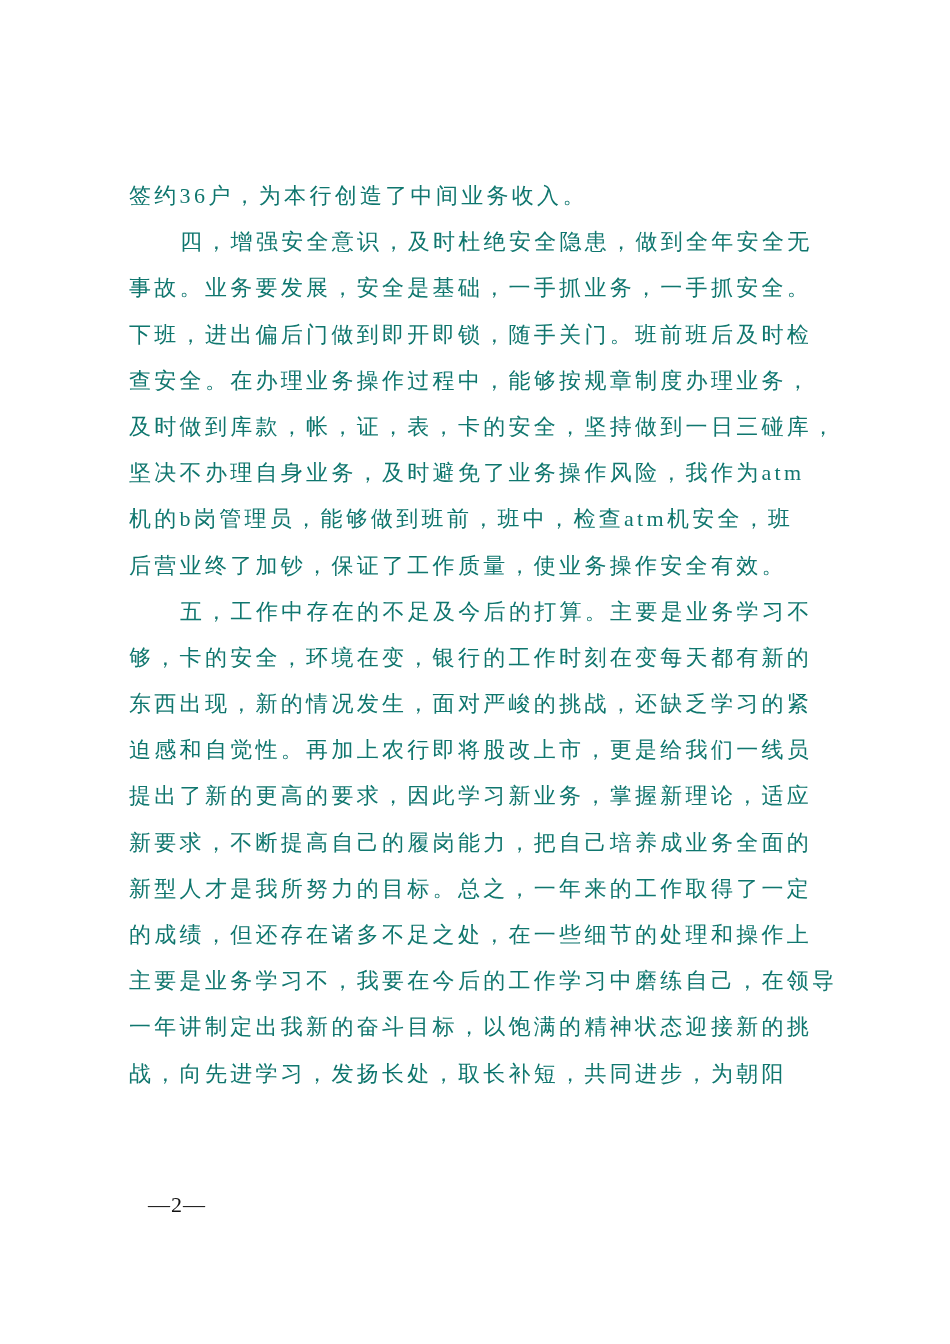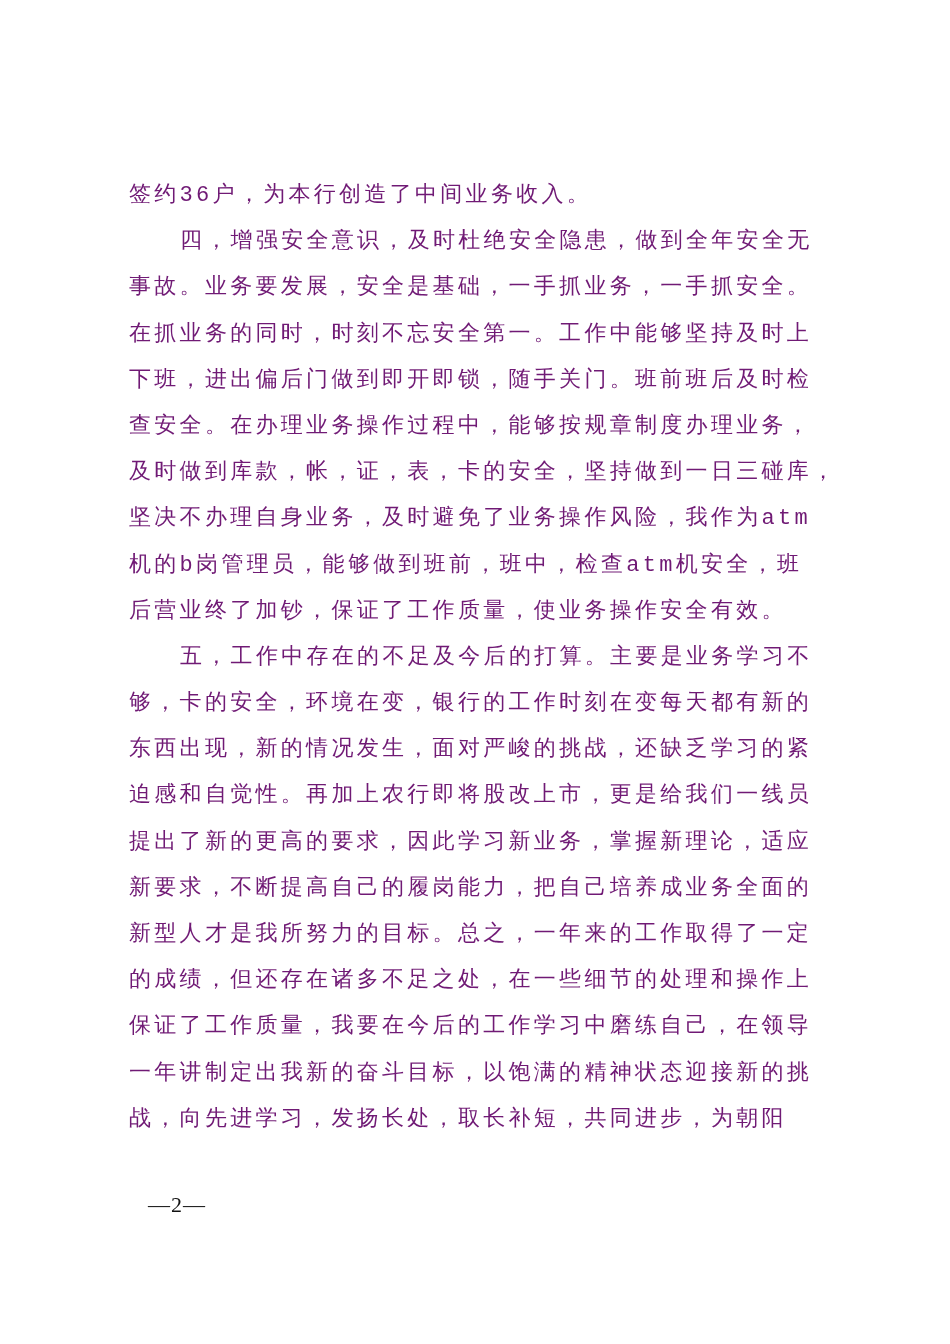--- a/index.html
+++ b/index.html
@@ -1,52 +1,51 @@
 <!DOCTYPE html>
 <html><head>
 <meta charset="utf-8">
 <style>
   html, body { margin: 0; padding: 0; background: #ffffff; }
   body { width: 950px; height: 1344px; position: relative; overflow: hidden; }
   .page { position: absolute; left: 0; top: 0; width: 950px; height: 1344px; background: #fff; }
   .body-text {
     position: absolute; left: 129px; top: 173px; width: 690px;
-    font-family: Liberation Mono, monospace;
-    font-size: 22px; line-height: 46.2px; color: #701a75;
+    font-family: Liberation Serif, serif;
+    font-size: 22px; line-height: 46.2px; color: #0f766e;
     letter-spacing: 3.3px;
   }
   .line { display: block; white-space: nowrap; height: 46.2px; }
   .indent { padding-left: 51px; }
   .page-num {
     position: absolute; left: 148px; top: 1192px;
     font-family: "Liberation Serif", "DejaVu Serif", serif;
     font-size: 22px; color: #111; letter-spacing: 1px;
   }
 </style>
 </head>
 <body>
 
 <div class="page">
   <div class="body-text">
     <span class="line">签约36户，为本行创造了中间业务收入。</span>
     <span class="line indent">四，增强安全意识，及时杜绝安全隐患，做到全年安全无</span>
     <span class="line">事故。业务要发展，安全是基础，一手抓业务，一手抓安全。</span>
-    <span class="line">在抓业务的同时，时刻不忘安全第一。工作中能够坚持及时上</span>
     <span class="line">下班，进出偏后门做到即开即锁，随手关门。班前班后及时检</span>
     <span class="line">查安全。在办理业务操作过程中，能够按规章制度办理业务，</span>
     <span class="line">及时做到库款，帐，证，表，卡的安全，坚持做到一日三碰库，</span>
     <span class="line">坚决不办理自身业务，及时避免了业务操作风险，我作为atm</span>
     <span class="line">机的b岗管理员，能够做到班前，班中，检查atm机安全，班</span>
     <span class="line">后营业终了加钞，保证了工作质量，使业务操作安全有效。</span>
     <span class="line indent">五，工作中存在的不足及今后的打算。主要是业务学习不</span>
     <span class="line">够，卡的安全，环境在变，银行的工作时刻在变每天都有新的</span>
     <span class="line">东西出现，新的情况发生，面对严峻的挑战，还缺乏学习的紧</span>
     <span class="line">迫感和自觉性。再加上农行即将股改上市，更是给我们一线员</span>
     <span class="line">提出了新的更高的要求，因此学习新业务，掌握新理论，适应</span>
     <span class="line">新要求，不断提高自己的履岗能力，把自己培养成业务全面的</span>
     <span class="line">新型人才是我所努力的目标。总之，一年来的工作取得了一定</span>
     <span class="line">的成绩，但还存在诸多不足之处，在一些细节的处理和操作上</span>
-    <span class="line">保证了工作质量，我要在今后的工作学习中磨练自己，在领导</span>
+    <span class="line">主要是业务学习不，我要在今后的工作学习中磨练自己，在领导</span>
     <span class="line">一年讲制定出我新的奋斗目标，以饱满的精神状态迎接新的挑</span>
     <span class="line">战，向先进学习，发扬长处，取长补短，共同进步，为朝阳</span>
   </div>
   <div class="page-num">—2—</div>
 </div>
 
 </body></html>

